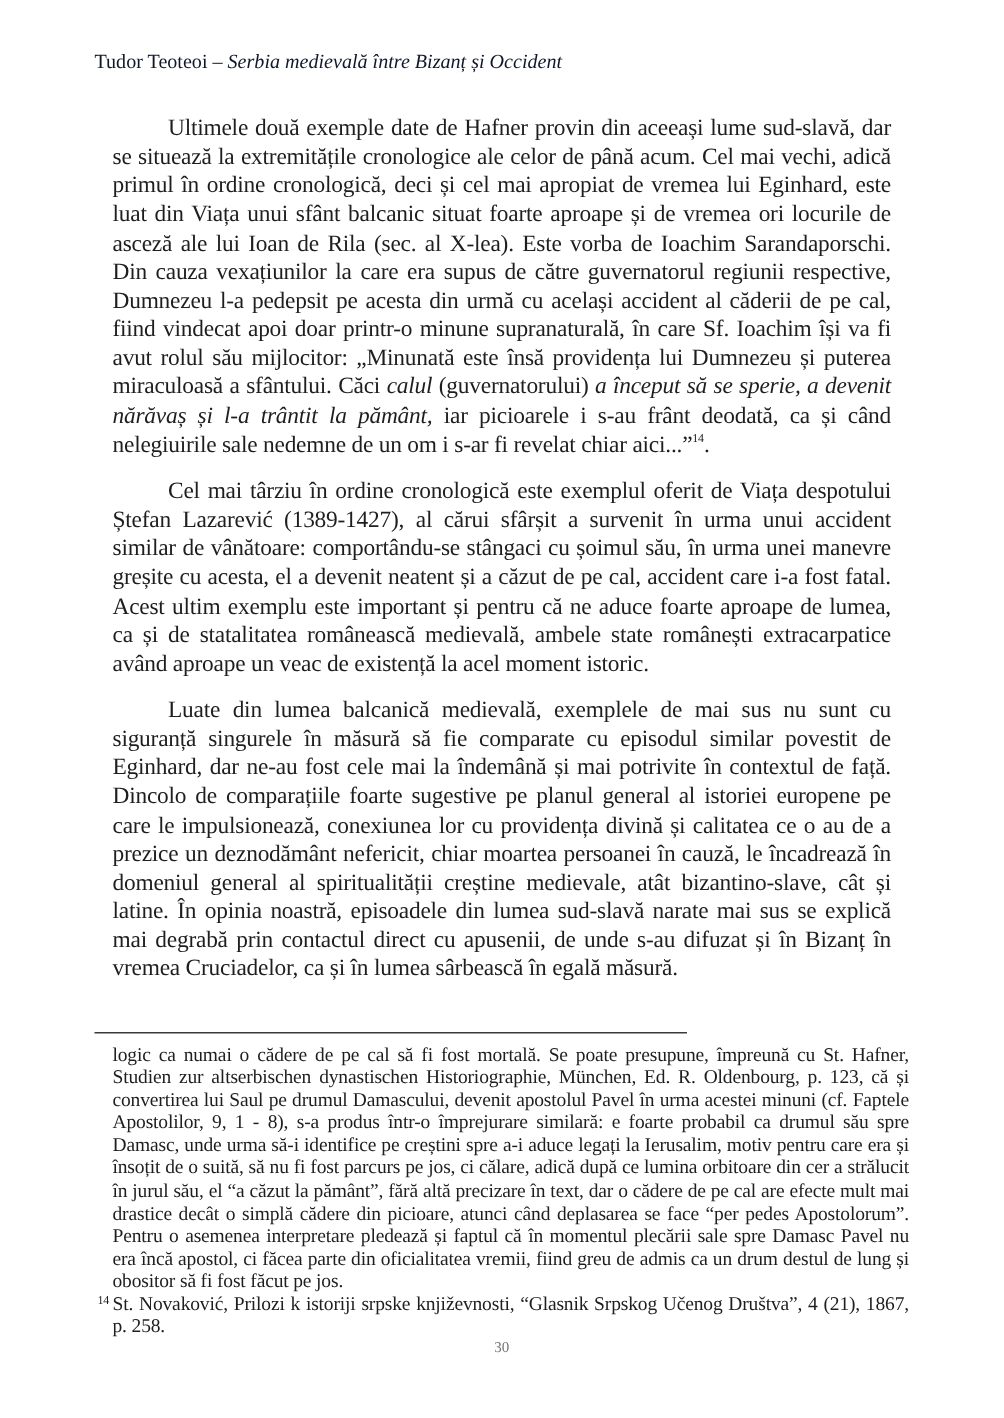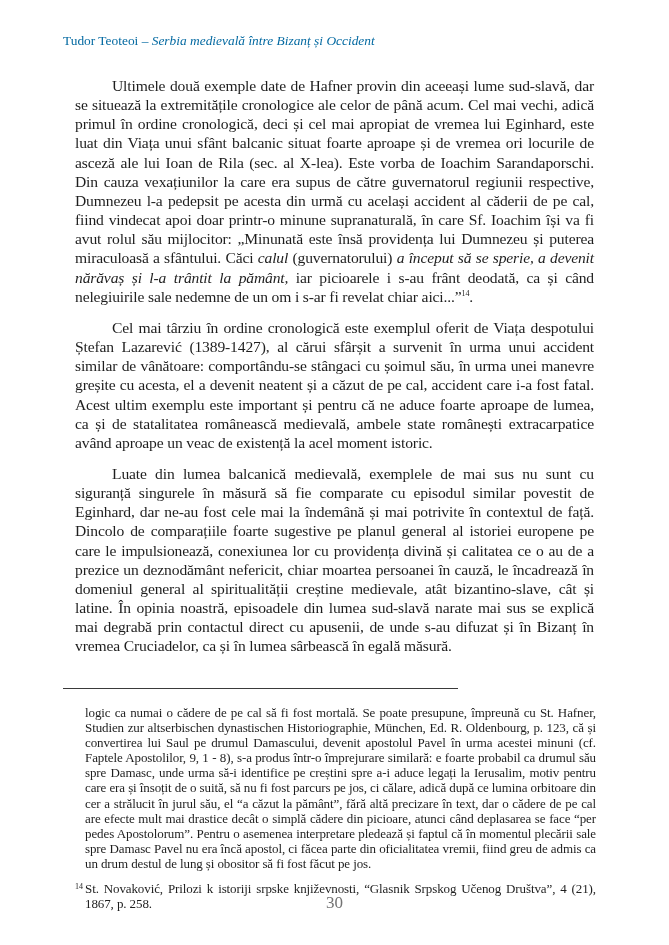--- a/index.html
+++ b/index.html
@@ -19,21 +19,21 @@
       position: absolute;
       left: 63px;
       top: 0;
       width: 543px;
     }
     .running-header {
       position: absolute;
       top: 33px;
       left: 0;
       font-size: 13.4px;
-      color: #0369a1;
+      color: #0f172a;
       white-space: nowrap;
     }
     .running-header .title-it { font-style: italic; }
     .body-text {
       position: absolute;
       top: 64px;
       left: 0;
       width: 543px;
       font-size: 15.6px;
       line-height: 19.15px;
@@ -61,37 +61,37 @@
     .footnotes {
       position: absolute;
       top: 695px;
       left: 12px;
       width: 531px;
       font-size: 13px;
       line-height: 15.1px;
       text-align: justify;
       letter-spacing: -0.1px;
     }
-    .footnotes p { margin: 10px; }
+    .footnotes p { margin: 0; }
     .footnotes .fn-item { position: relative; }
     .footnotes .fn-num {
       position: absolute;
       left: -10px;
       top: 0;
       font-size: 8px;
       line-height: 12px;
     }
     .footnotes .it { }
     .page-number {
       position: absolute;
       top: 893px;
       left: 0;
       width: 543px;
       text-align: center;
-      font-size: 17px;
+      font-size: 10px;
       color: #737373;
     }
   </style>
 </head>
 <body>
 
 <div class="page">
 
   <div class="running-header">
     <span>Tudor Teoteoi</span><span> – </span><span class="title-it">Serbia medievală între Bizanț și Occident</span>

